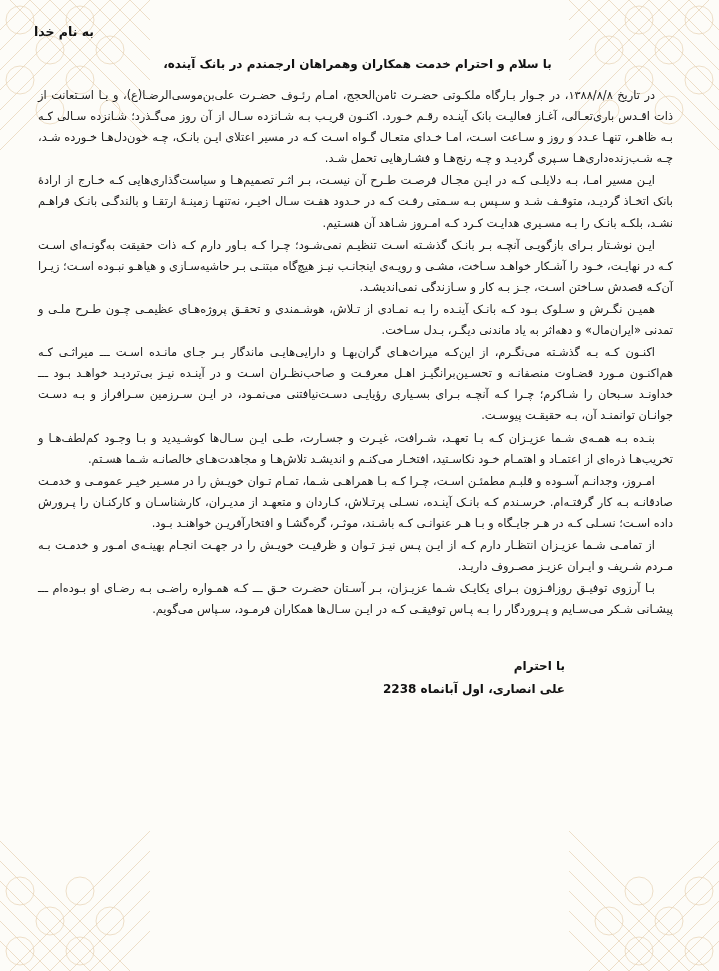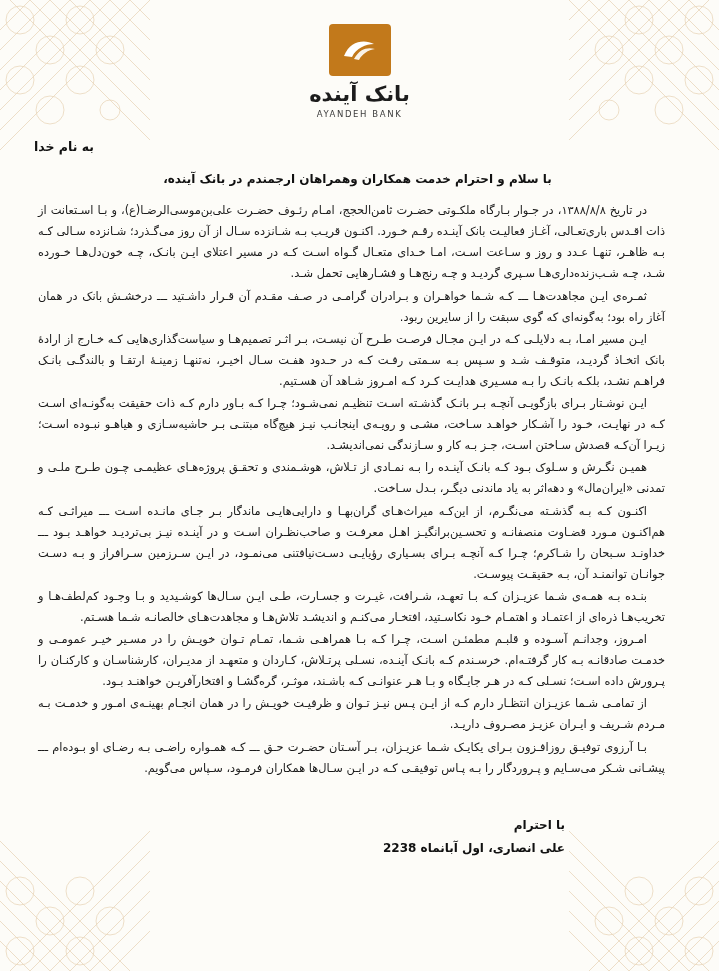--- a/index.html
+++ b/index.html
@@ -95,21 +95,21 @@
   }
   .body-text {
     font-size: 11.4px;
     line-height: 1.85;
     color: #1a1a1a;
     text-align: justify;
     text-justify: inter-word;
     padding: 0 4px;
   }
   .body-text p {
-    margin: 0 16px 1px 0;
+    margin: 0 8px 1px 0;
     text-indent: 18px;
   }
   .signoff {
     margin-top: 34px;
     padding-right: 120px;
     font-size: 12px;
     font-weight: bold;
     color: #111;
     line-height: 1.9;
   }
@@ -167,45 +167,34 @@
     <circle cx="50" cy="50" r="14"></circle>
     <circle cx="80" cy="20" r="14"></circle>
     <circle cx="20" cy="80" r="14"></circle>
     <circle cx="80" cy="80" r="14"></circle>
     <circle cx="110" cy="50" r="14"></circle>
   </g>
 </svg>
 
 <div class="page">
 
-  <div class="logo-block">
-    <div class="logo-mark">
-      <svg class="swoosh" width="40" height="30" viewBox="0 0 40 30" xmlns="http://www.w3.org/2000/svg">
-        <path d="M4 21 C 10 6, 24 4, 34 9 C 26 9, 16 13, 12 22 Z" fill="#ffffff"></path>
-        <path d="M14 24 C 20 13, 28 12, 35 14 C 28 15, 22 19, 19 25 Z" fill="#ffffff" opacity="0.9"></path>
-      </svg>
-    </div>
-    <div class="logo-fa">بانک آینده</div>
-    <div class="logo-en">AYANDEH BANK</div>
-  </div>
 
   <div class="bismillah">به نام خدا</div>
 
   <div class="salutation">با سلام و احترام خدمت همکاران وهمراهان ارجمندم در بانک آینده،</div>
 
   <div class="body-text">
     <p>در تاریخ ۱۳۸۸/۸/۸، در جـوار بـارگاه ملکـوتی حضـرت ثامن‌الحجج، امـام رئـوف حضـرت علی‌بن‌موسی‌الرضـا(ع)، و بـا اسـتعانت از ذات اقـدس باری‌تعـالی، آغـاز فعالیـت بانک آینـده رقـم خـورد. اکنـون قریـب بـه شـانزده سـال از آن روز می‌گـذرد؛ شـانزده سـالی کـه بـه ظاهـر، تنهـا عـدد و روز و سـاعت اسـت، امـا خـدای متعـال گـواه اسـت کـه در مسیر اعتلای ایـن بانـک، چـه خون‌دل‌هـا خـورده شـد، چـه شـب‌زنده‌داری‌هـا سـپری گردیـد و چـه رنج‌هـا و فشـارهایی تحمل شـد.</p>
-    <p>ثمـره‌ی ایـن مجاهدت‌هـا ـــ کـه شـما خواهـران و بـرادران گرامـی در صـف مقـدم آن قـرار داشـتید ـــ درخشـش بانک در همان آغاز راه بود؛ به‌گونه‌ای که گوی سبقت را از سایرین ربود.</p>
     <p>ایـن مسیر امـا، بـه دلایلـی کـه در ایـن مجـال فرصـت طـرح آن نیسـت، بـر اثـر تصمیم‌هـا و سیاست‌گذاری‌هایی کـه خـارج از ارادهٔ بانک اتخـاذ گردیـد، متوقـف شـد و سـپس بـه سـمتی رفـت کـه در حـدود هفـت سـال اخیـر، نه‌تنهـا زمینـهٔ ارتقـا و بالندگـی بانـک فراهـم نشـد، بلکـه بانـک را بـه مسـیری هدایـت کـرد کـه امـروز شـاهد آن هسـتیم.</p>
     <p>ایـن نوشـتار بـرای بازگویـی آنچـه بـر بانـک گذشـته اسـت تنظیـم نمی‌شـود؛ چـرا کـه بـاور دارم کـه ذات حقیقت به‌گونـه‌ای اسـت کـه در نهایـت، خـود را آشـکار خواهـد سـاخت، مشـی و رویـه‌ی اینجانـب نیـز هیچ‌گاه مبتنـی بـر حاشیه‌سـازی و هیاهـو نبـوده اسـت؛ زیـرا آن‌کـه قصدش سـاختن اسـت، جـز بـه کار و سـازندگی نمی‌اندیشـد.</p>
     <p>همیـن نگـرش و سـلوک بـود کـه بانـک آینـده را بـه نمـادی از تـلاش، هوشـمندی و تحقـق پروژه‌هـای عظیمـی چـون طـرح ملـی و تمدنی «ایران‌مال» و دهه‌اثر به یاد ماندنی دیگـر، بـدل سـاخت.</p>
     <p>اکنـون کـه بـه گذشـته می‌نگـرم، از این‌کـه میراث‌هـای گران‌بهـا و دارایی‌هایـی ماندگار بـر جـای مانـده اسـت ـــ میراثـی کـه هم‌اکنـون مـورد قضـاوت منصفانـه و تحسـین‌برانگیـز اهـل معرفـت و صاحب‌نظـران اسـت و در آینـده نیـز بی‌تردیـد خواهـد بـود ـــ خداونـد سـبحان را شـاکرم؛ چـرا کـه آنچـه بـرای بسـیاری رؤیایـی دسـت‌نیافتنی می‌نمـود، در ایـن سـرزمین سـرافراز و بـه دسـت جوانـان توانمنـد آن، بـه حقیقـت پیوسـت.</p>
     <p>بنـده بـه همـه‌ی شـما عزیـزان کـه بـا تعهـد، شـرافت، غیـرت و جسـارت، طـی ایـن سـال‌ها کوشـیدید و بـا وجـود کم‌لطف‌هـا و تخریب‌هـا ذره‌ای از اعتمـاد و اهتمـام خـود نکاسـتید، افتخـار می‌کنـم و اندیشـد تلاش‌هـا و مجاهدت‌هـای خالصانـه شـما هسـتم.</p>
     <p>امـروز، وجدانـم آسـوده و قلبـم مطمئـن اسـت، چـرا کـه بـا همراهـی شـما، تمـام تـوان خویـش را در مسـیر خیـر عمومـی و خدمـت صادقانـه بـه کار گرفتـه‌ام. خرسـندم کـه بانـک آینـده، نسـلی پرتـلاش، کـاردان و متعهـد از مدیـران، کارشناسـان و کارکنـان را پـرورش داده اسـت؛ نسـلی کـه در هـر جایـگاه و بـا هـر عنوانـی کـه باشـند، موثـر، گره‌گشـا و افتخارآفریـن خواهنـد بـود.</p>
-    <p>از تمامـی شـما عزیـزان انتظـار دارم کـه از ایـن پـس نیـز تـوان و ظرفیـت خویـش را در همان انجـام بهینـه‌ی امـور و خدمـت بـه مـردم شـریف و ایـران عزیـز مصـروف داریـد.</p>
+    <p>از تمامـی شـما عزیـزان انتظـار دارم کـه از ایـن پـس نیـز تـوان و ظرفیـت خویـش را در جهـت انجـام بهینـه‌ی امـور و خدمـت بـه مـردم شـریف و ایـران عزیـز مصـروف داریـد.</p>
     <p>بـا آرزوی توفیـق روزافـزون بـرای یکایـک شـما عزیـزان، بـر آسـتان حضـرت حـق ـــ کـه همـواره راضـی بـه رضـای او بـوده‌ام ـــ پیشـانی شـکر می‌سـایم و پـروردگار را بـه پـاس توفیقـی کـه در ایـن سـال‌ها همکاران فرمـود، سـپاس می‌گویم.</p>
   </div>
 
   <div class="signoff">
     <span class="line1">با احترام</span>
     <span class="line2">علی انصاری، اول آبانماه 2238</span>
   </div>
 
 </div>
 

